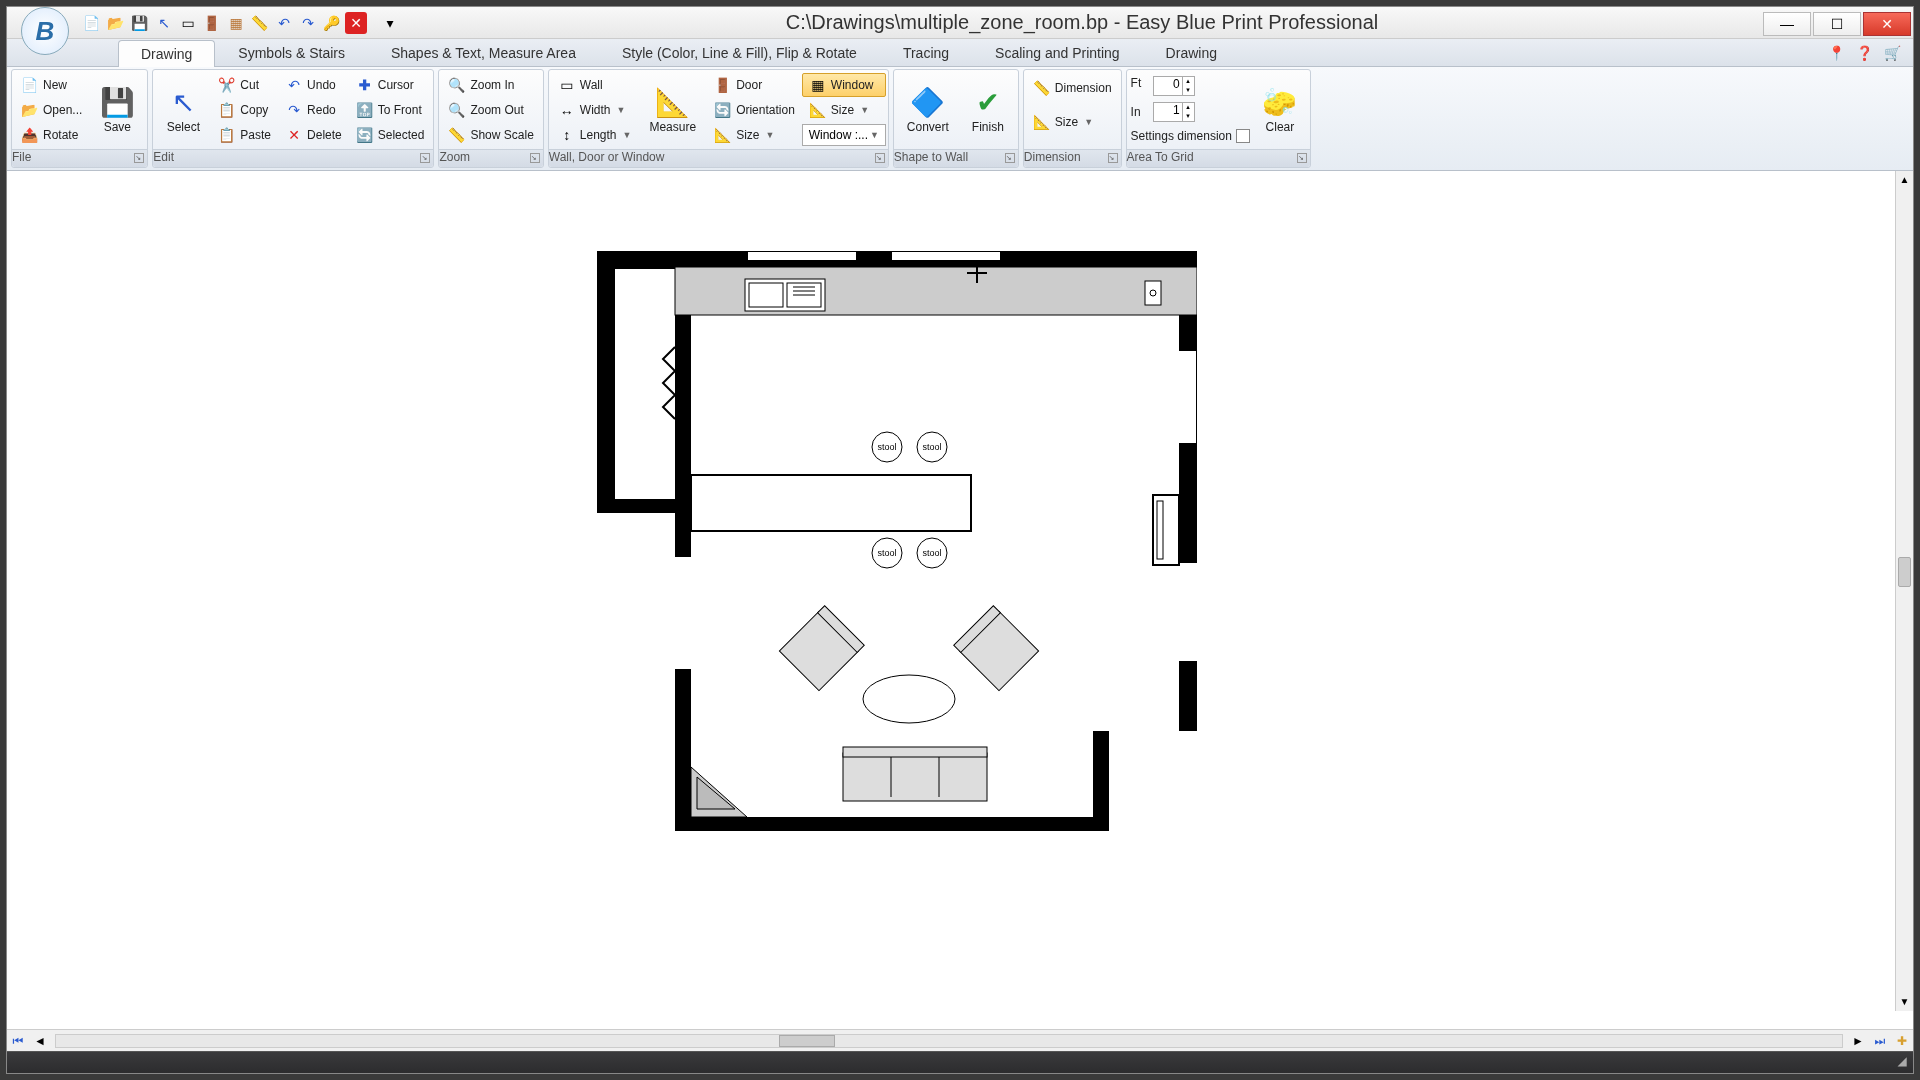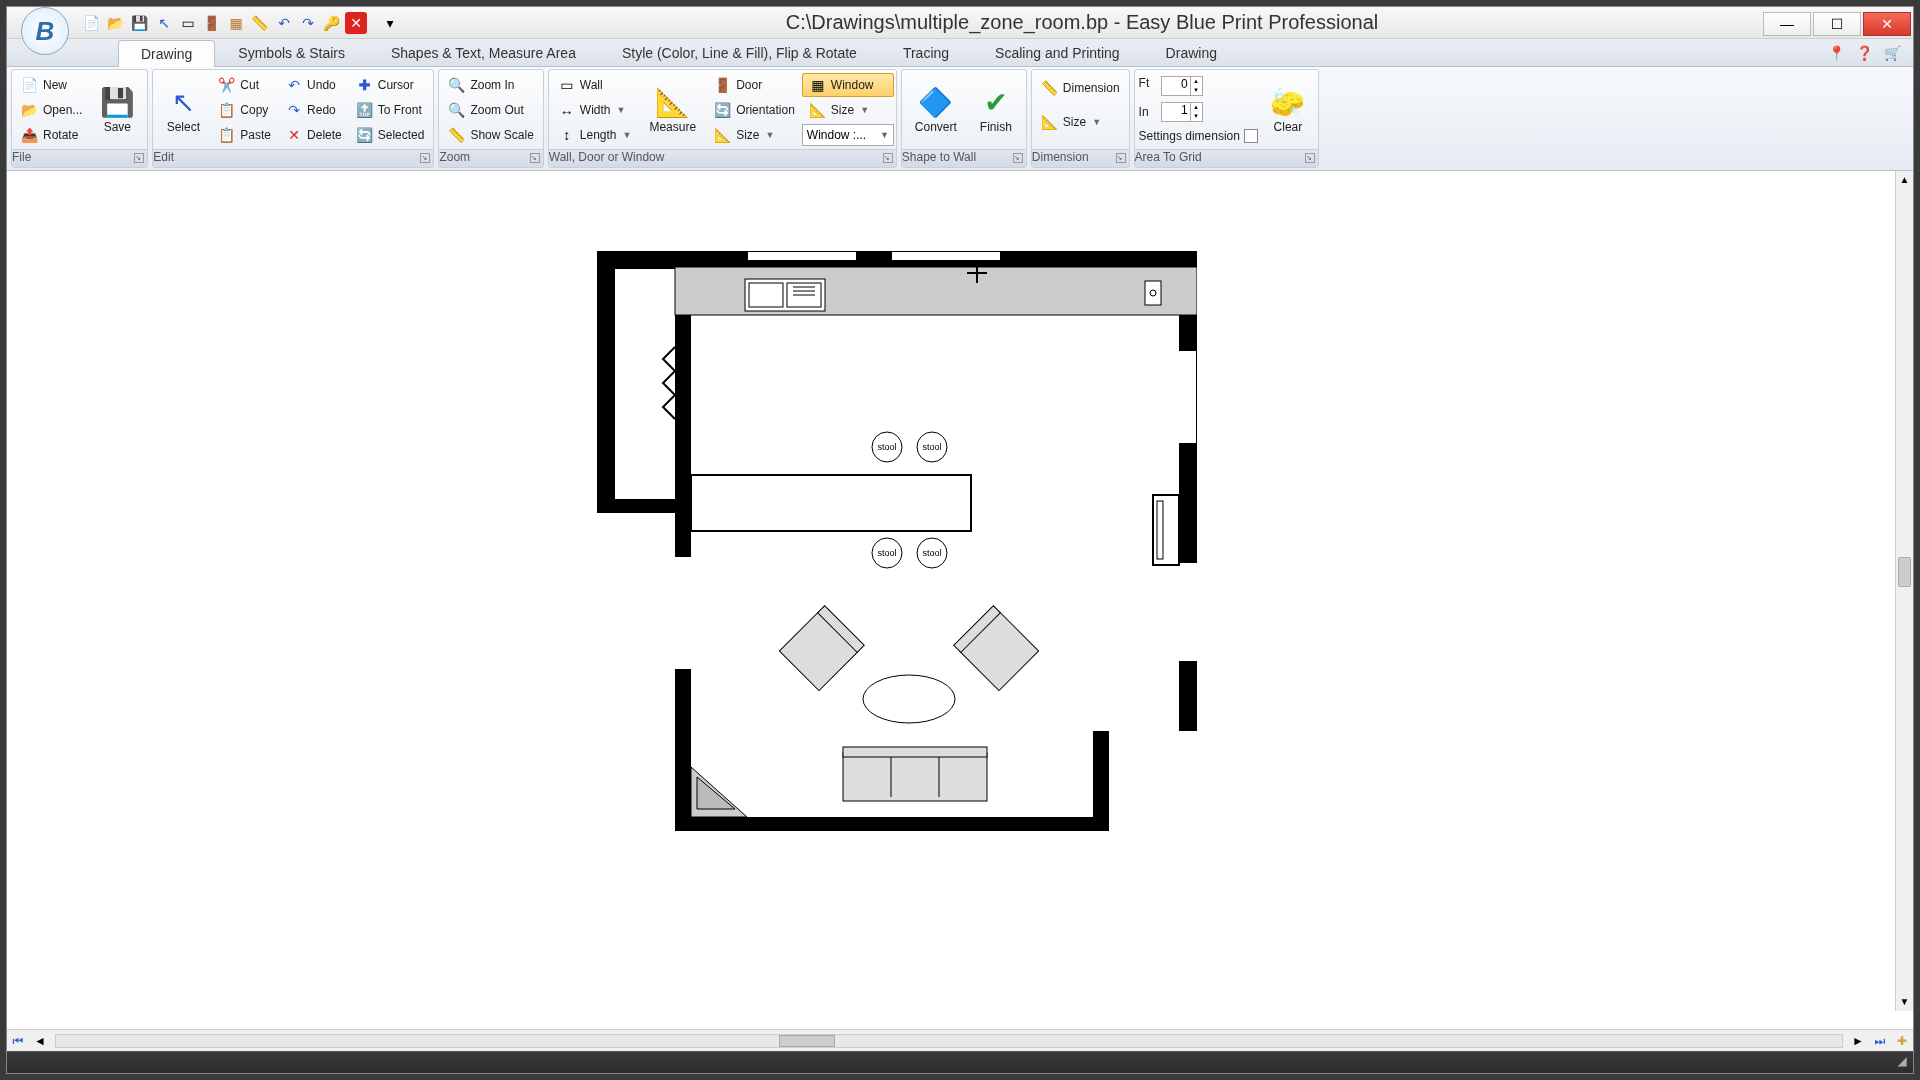--- a/index.html
+++ b/index.html
@@ -36,21 +36,21 @@
   .rbutton .bi { width:18px; height:18px; display:flex; align-items:center; justify-content:center; font-size:14px; }
   .col { display:flex; flex-direction:column; justify-content:space-around; }
   .bigbtn { display:flex; flex-direction:column; align-items:center; justify-content:center; padding:4px 10px; cursor:pointer; border:1px solid transparent; border-radius:2px; }
   .bigbtn .bigi { width:34px; height:34px; font-size:28px; display:flex;align-items:center;justify-content:center; }
   .dd { font-size:9px; margin-left:2px; color:#666; }
 
   .lbl { font-size:12px; color:#222; }
   .numinput { width:42px; height:20px; border:1px solid #aaa; text-align:right; padding-right:14px; position:relative; background:#fff; margin-left:4px; }
   .spin { position:absolute; right:0; top:0; width:12px; height:100%; border-left:1px solid #aaa; display:flex; flex-direction:column; }
   .spin div { flex:1; font-size:7px; text-align:center; line-height:8px; }
-  .combo { border:1px solid #aaa; background:#fff; height:22px; display:flex; align-items:center; padding:0 4px; font-size:12px; width:92px; justify-content:space-between; }
+  .combo { border:1px solid #aaa; background:#fff; height:22px; display:flex; align-items:center; padding:0 4px; font-size:12px; width:84px; justify-content:center; }
 
   
   .workarea { flex:1; position:relative; background:#fff; overflow:hidden; }
   .vscroll { position:absolute; right:0; top:0; bottom:18px; width:18px; background:#f0f0f0; border-left:1px solid #ccc; }
   .vscroll .thumb { position:absolute; left:2px; right:2px; top:46%; height:30px; background:#cdcdcd; border:1px solid #aaa; border-radius:2px;}
   .vscroll .arrow { position:absolute; left:0; right:0; height:18px; text-align:center; font-size:10px; line-height:18px; }
   .hscroll-row { height:22px; background:#f0f0f0; border-top:1px solid #ccc; display:flex; align-items:center; }
   .hscroll-row .nav { width:22px; text-align:center; font-size:12px; }
   .hscroll-row .track { flex:1; height:14px; background:#e8e8e8; border:1px solid #ccc; position:relative; margin:0 4px; }
   .hscroll-row .track .thumb { position:absolute; top:0; bottom:0; left:40.5%; width:56px; background:#cdcdcd; border:1px solid #aaa; }

